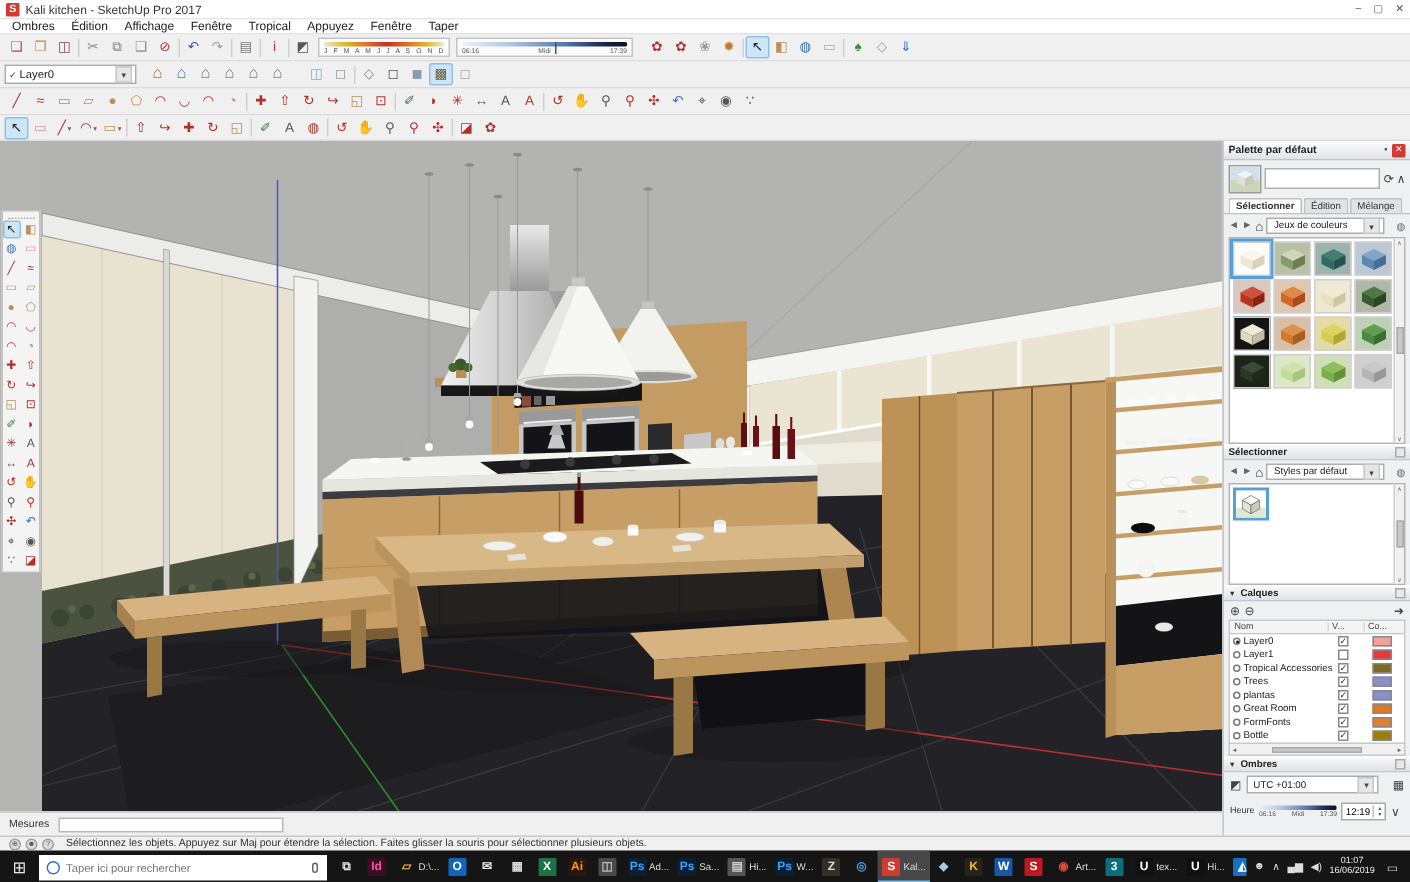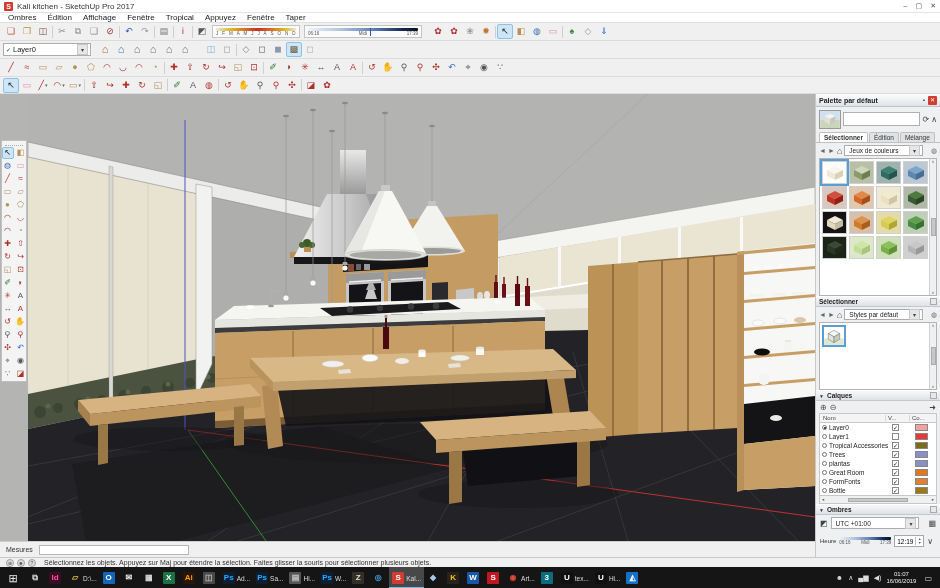--- a/index.html
+++ b/index.html
@@ -1232,20 +1232,25 @@
 
   <span class="stico">⊕</span>
       <span class="stico">☻</span>
       <span class="stico">?</span>
     </span>
   <span class="sthint">Sélectionnez les objets. Appuyez sur Maj pour étendre la sélection. Faites glisser la souris pour sélectionner plusieurs objets.</span>
 </div>
 
 <div class="taskbar">
   <div class="startbtn">⊞</div>
+  <div class="searchbox">
+    <span class="cortana"></span>
+    <input placeholder="Taper ici pour rechercher" style="">
+    <span class="mic"></span>
+  </div>
   <div class="titems">
 
       <div class="titem">
         <span class="ticon" style="color: rgb(220, 220, 220); background: transparent;">⧉</span>
         <span class="tlabel"></span>
       </div>
 
       <div class="titem">
         <span class="ticon" style="color: rgb(255, 79, 163); background: rgb(58, 13, 34);">Id</span>
         <span class="tlabel"></span>

